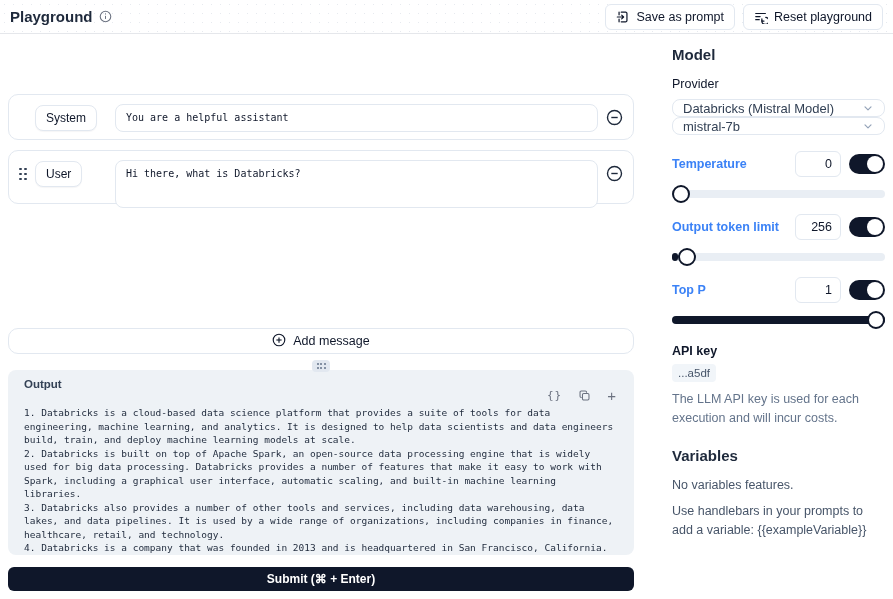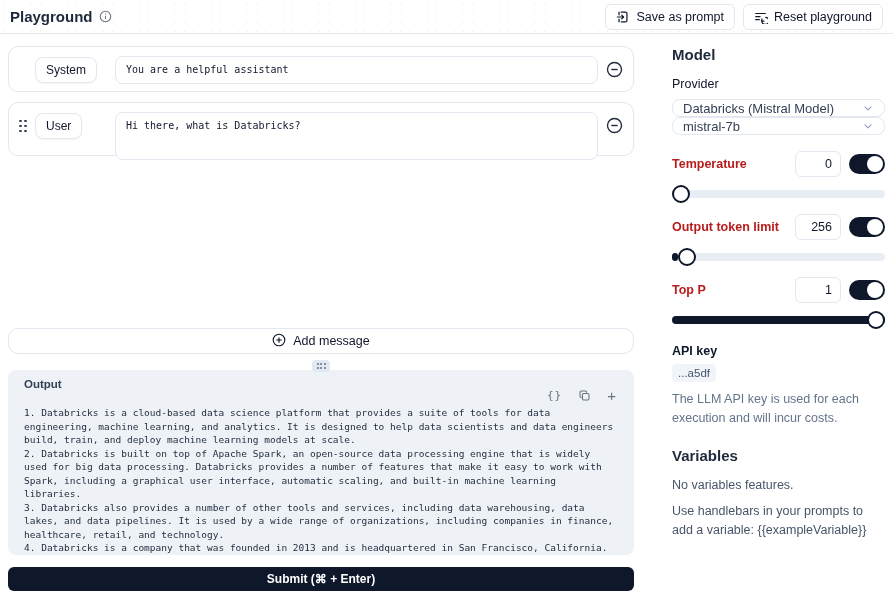--- a/index.html
+++ b/index.html
@@ -21,21 +21,21 @@
   .hdr-btn svg { display:block; }
 
   
   .content { display:flex; height:565px; padding:12px 8px 8px 8px; }
   .left-col { width:626px; flex:none; display:flex; flex-direction:column; }
   .right-col { width:213px; flex:none; margin-left:38px; padding-bottom:8px; overflow:hidden; }
 
   
   .msg-card { border:1px solid #e2e8f0; border-radius:10px; background:#fff;
     padding:9px 10px; display:flex; align-items:flex-start; gap:8px; }
-  .msg-card.system { height:46px; margin-bottom:10px; }
+  .msg-card.system { height:46px; margin-bottom:10px;margin-top:48px; }
   .msg-card.user { height:54px; }
   .msg-left { display:flex; align-items:center; gap:8px; width:88px; flex:none; margin-top:1px; }
   .grip { display:grid; grid-template-columns:repeat(2, 3px); grid-auto-rows:3px; gap:2px; padding:2px 0; }
   .grip i { width:2.5px; height:2.5px; border-radius:50%; background:#334155; }
   .grip.hidden { visibility:hidden; }
   .role-btn { border:1px solid #e2e8f0; background:#fff; border-radius:8px; padding:5px 10px;
     font-size:12px; font-weight:500; color:#0f172a; cursor:pointer; font-family:inherit;
     box-shadow:0 1px 1px rgba(15,23,42,0.04); white-space:nowrap; }
   .msg-textarea { flex:1; border:1px solid #e2e8f0; border-radius:8px; resize:none;
     font-family:"DejaVu Sans Mono", monospace; font-size:10px; line-height:1.4;
@@ -76,21 +76,21 @@
 
   
   .side-heading { font-size:15px; font-weight:700; color:#1e293b; }
   .field-label { font-size:12.5px; font-weight:500; color:#0f172a; margin:14px 0 8px; }
   .select-box { height:18px; border:1px solid #e2e8f0; border-radius:8px; background:#fff;
     display:flex; align-items:center; justify-content:space-between; padding:0 10px;
     font-size:13px; color:#334155; cursor:pointer; }
   .select-box .chev { color:#94a3b8; display:flex; }
 
   .param-row { display:flex; align-items:center; margin-top:16px; }
-  .param-label { font-size:12.5px; font-weight:600; color:#b91c1c; flex:1; }
+  .param-label { font-size:12.5px; font-weight:600; color:#3b82f6; flex:1; }
   .param-input { width:46px; height:26px; border:1px solid #e2e8f0; border-radius:6px;
     text-align:right; font-size:12.5px; color:#0f172a; padding:0 8px; outline:none;
     font-family:inherit; margin-right:8px; }
   .toggle { width:36px; height:20px; border-radius:10px; background:#0f172a; position:relative;
     cursor:pointer; flex:none; }
   .toggle .knob { position:absolute; top:2px; left:18px; width:16px; height:16px;
     border-radius:50%; background:#fff; }
 
   .slider { position:relative; height:8px; border-radius:4px; background:#e9eef4;
     margin-top:13px; }

